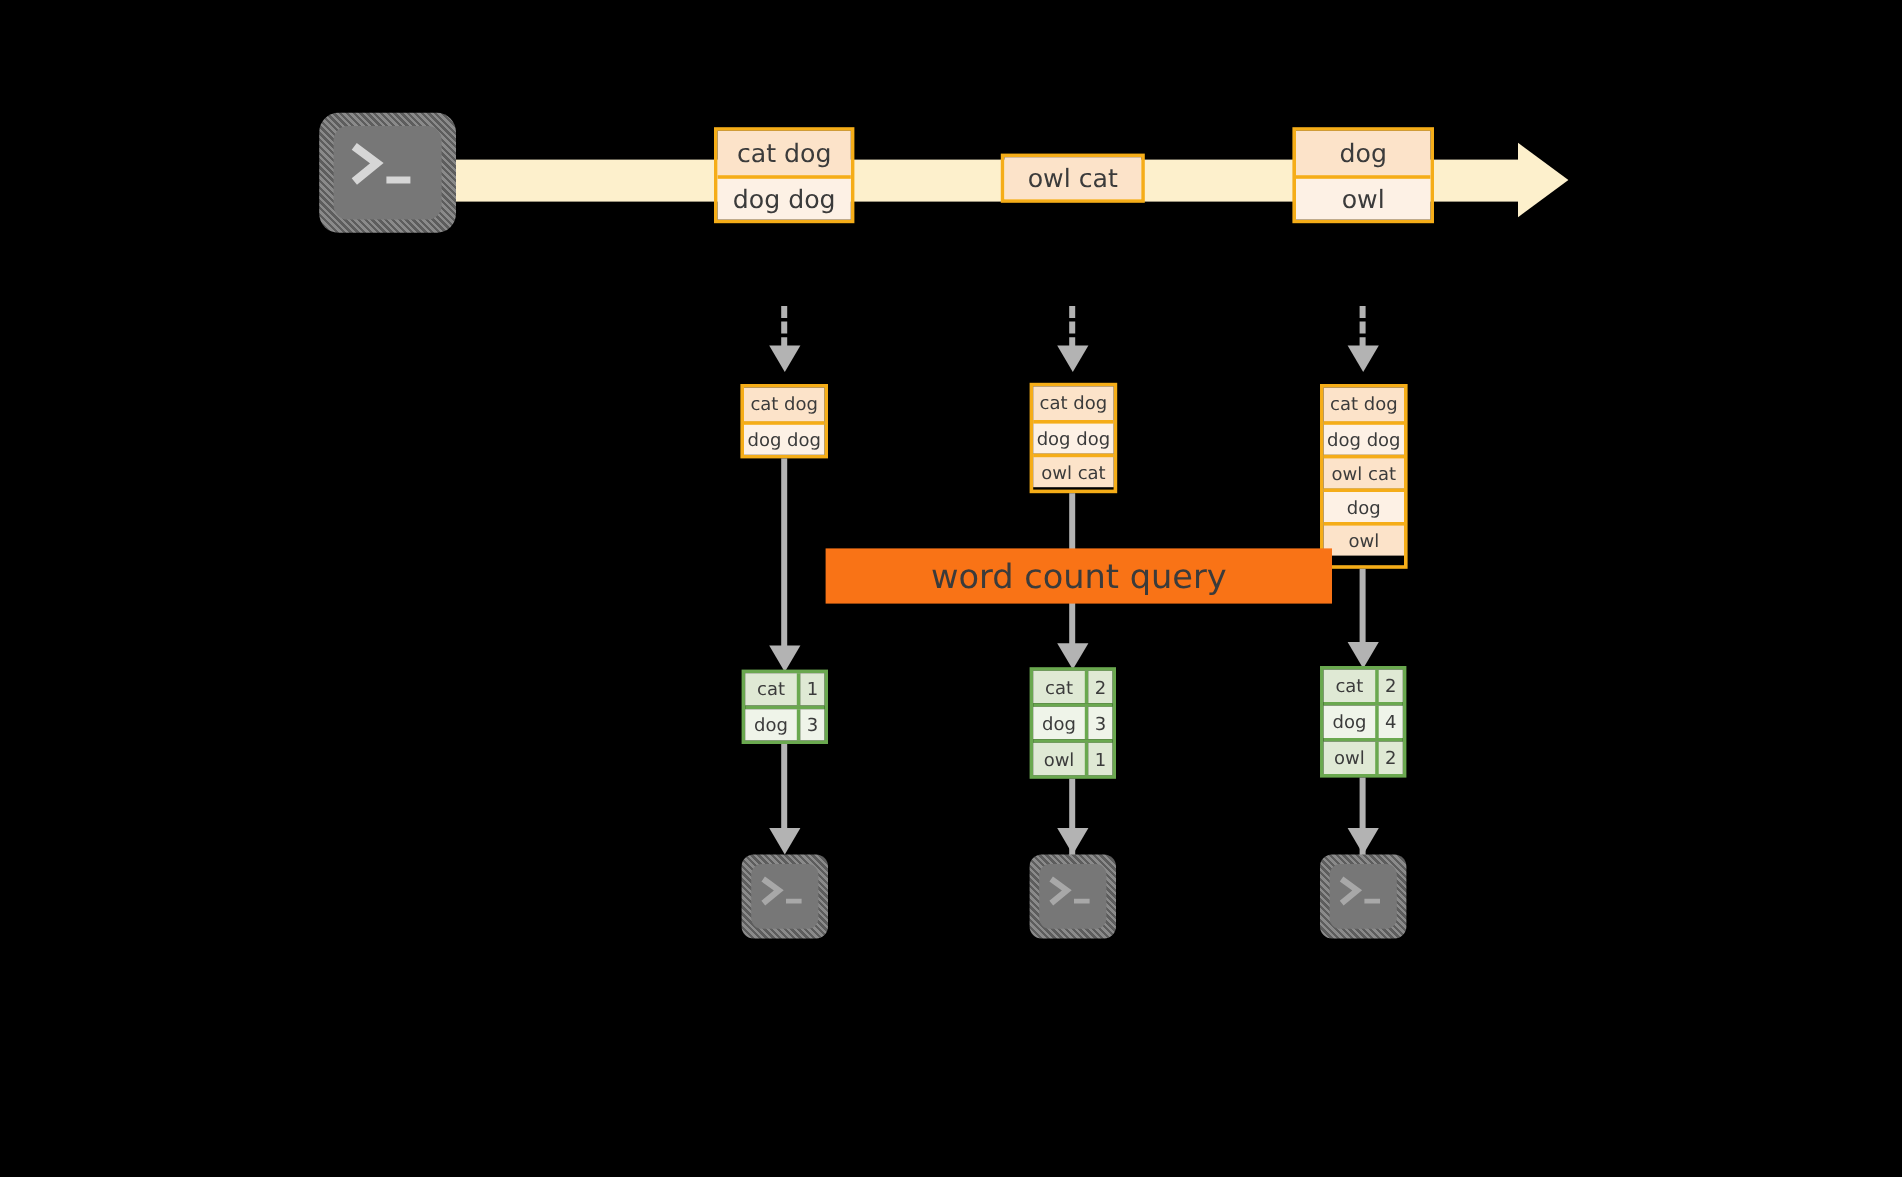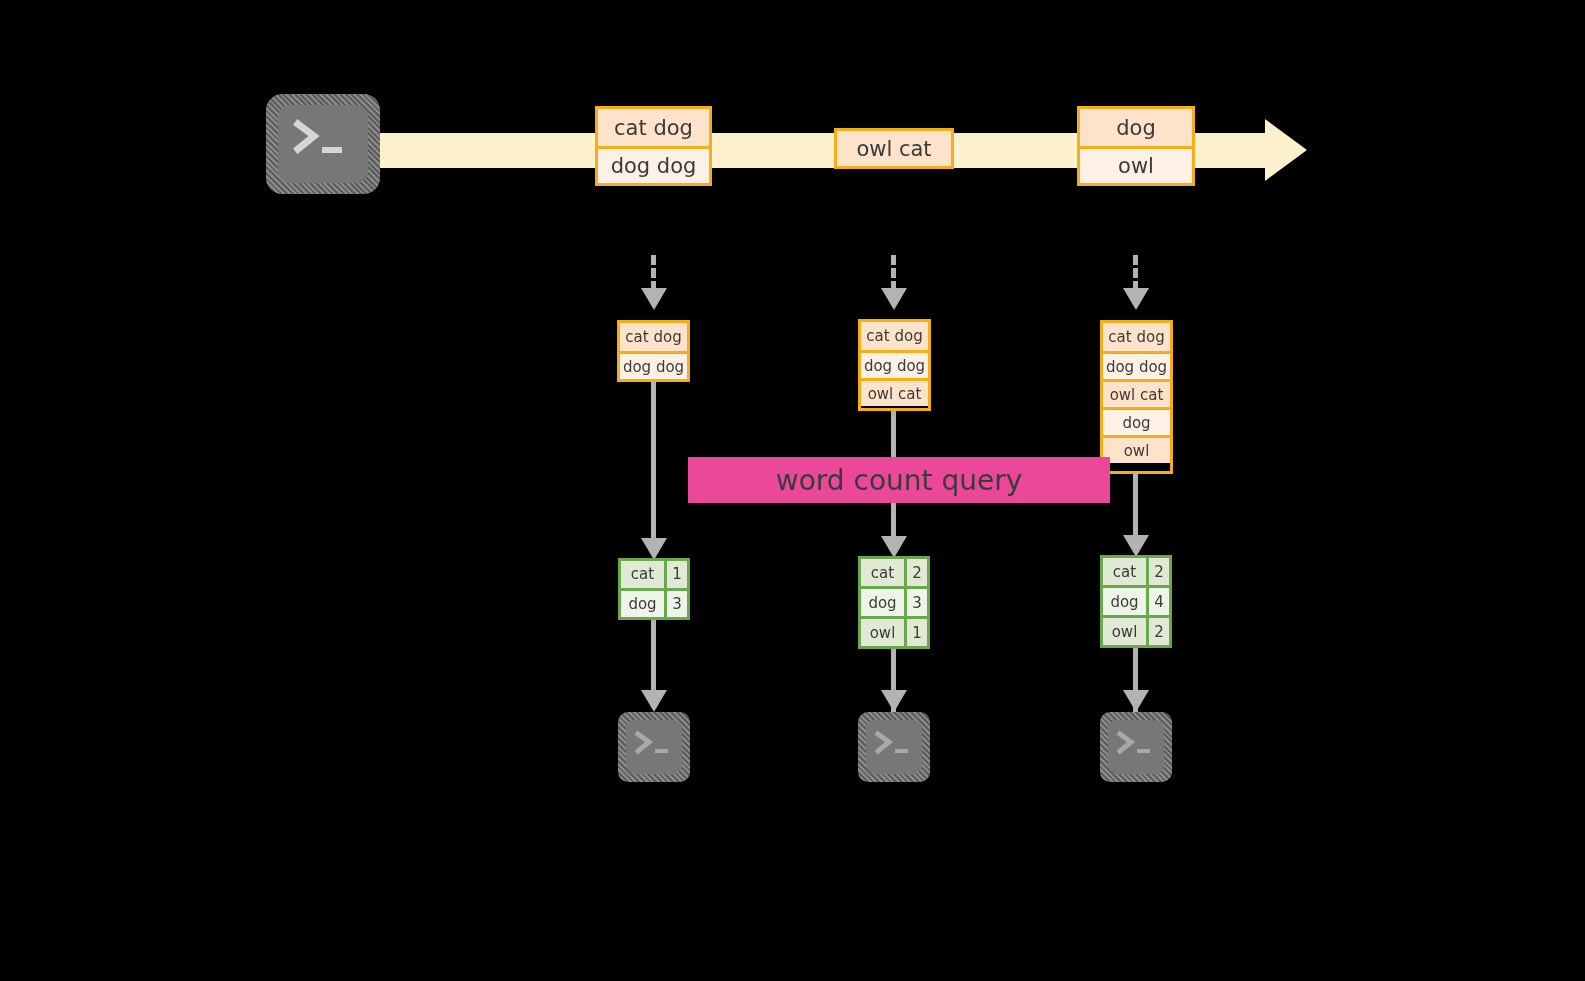--- a/index.html
+++ b/index.html
@@ -116,21 +116,21 @@
     position: absolute;
     width: 0; height: 0;
     border-left: 13px solid transparent;
     border-right: 13px solid transparent;
     border-top: 22px solid #b3b3b3;
   }
 
   
   .querylabel {
     position: absolute;
-    background: #ec4899;
+    background: #f97316;
     color: #3b3b3b;
     display: flex;
     align-items: center;
     justify-content: center;
     white-space: nowrap;
   }
 </style>
 </head>
 <body>
 

